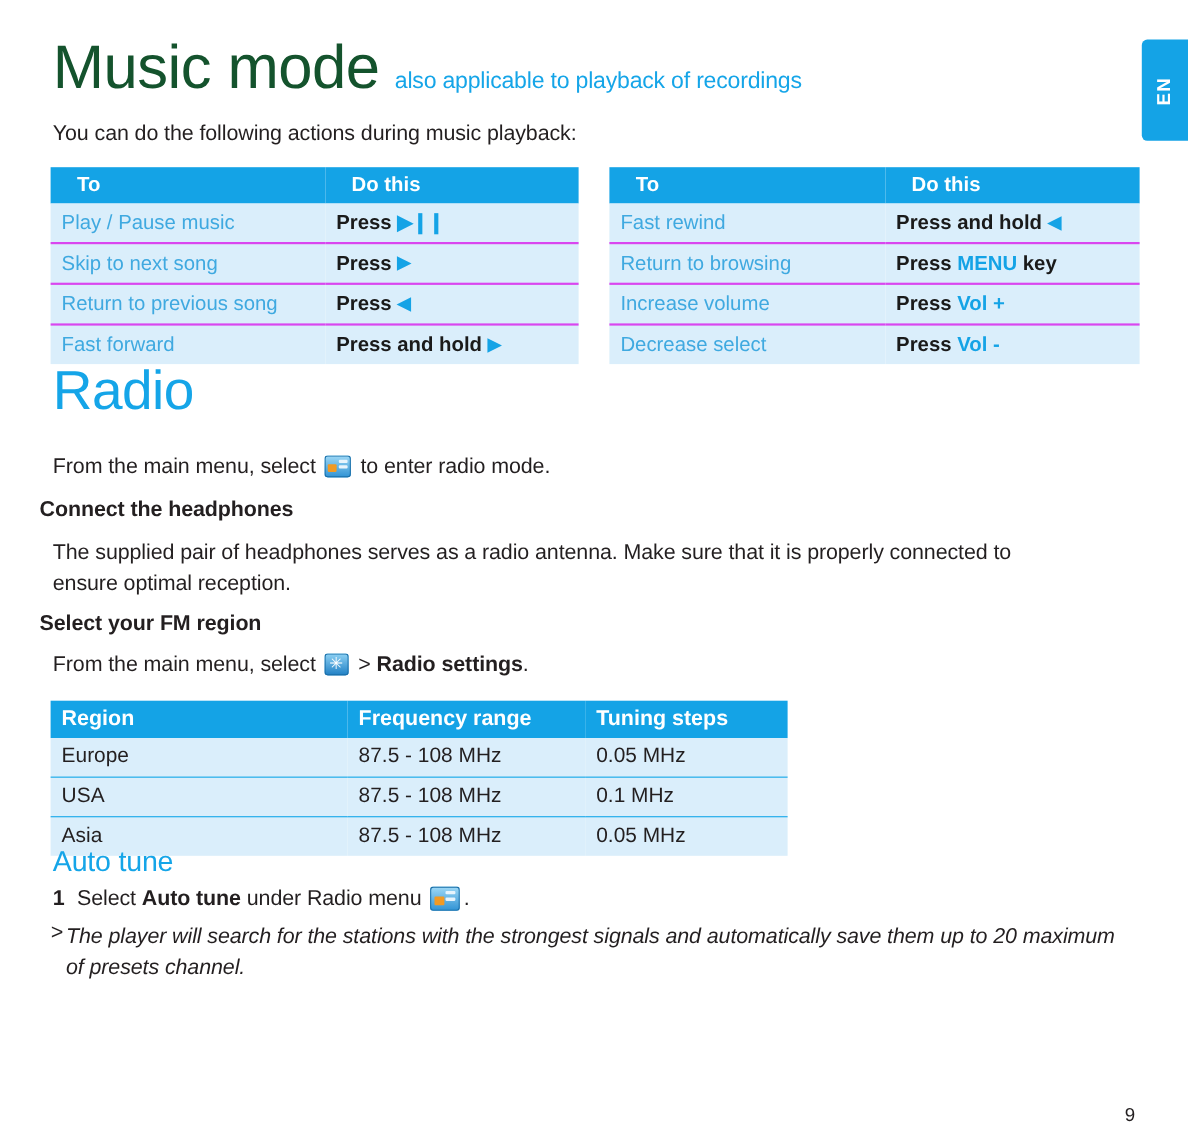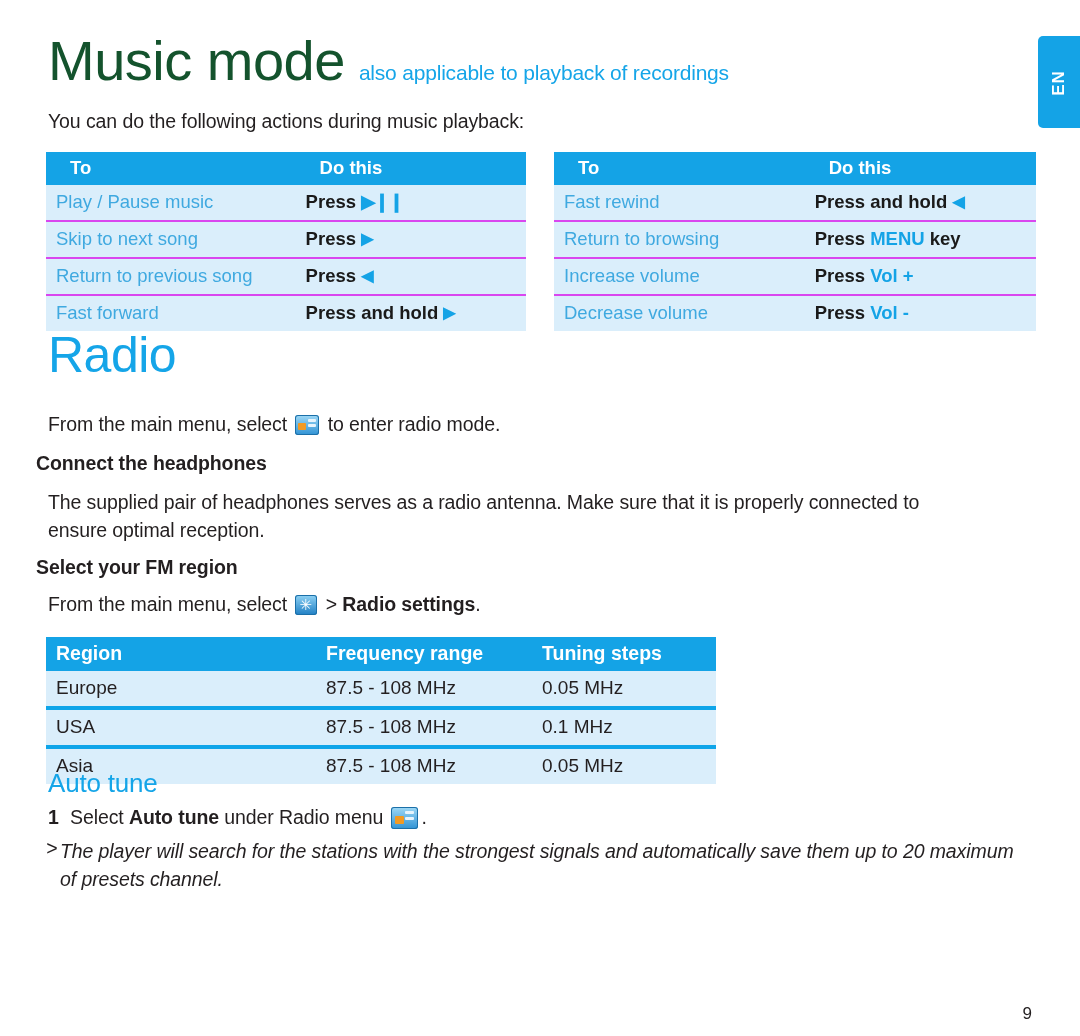--- a/index.html
+++ b/index.html
@@ -259,21 +259,21 @@
     background: #14a3e6;
     color: #ffffff;
     font-weight: bold;
     text-align: left;
     padding: 5px 10px 6px 10px;
     font-size: 19.5px;
   }
   .region-table td {
     background: #daeefb;
     padding: 6px 10px 7px 10px;
-    border-bottom: 4px solid #0ea5e9;
+    border-bottom: 1px solid #0ea5e9;
     color: #231f20;
   }
   .region-table tr:last-child td { border-bottom: none; }
   .region-table .col-region { width: 250px; }
   .region-table .col-freq { width: 196px; }
 
   
   .autotune-title {
     position: absolute;
     left: 48px;
@@ -384,21 +384,21 @@
       </tr>
       <tr>
         <td class="to-col">Return to browsing</td>
         <td class="do-col"><span>Press </span><span class="blue-word">MENU</span><span> key</span></td>
       </tr>
       <tr>
         <td class="to-col">Increase volume</td>
         <td class="do-col"><span>Press </span><span class="blue-word">Vol +</span></td>
       </tr>
       <tr>
-        <td class="to-col">Decrease volume</td>
+        <td class="to-col">Decrease select</td>
         <td class="do-col"><span>Press </span><span class="blue-word">Vol -</span></td>
       </tr>
     </tbody>
   </table>
 
   <div class="radio-title">Radio</div>
 
   <div class="body-line l1">
     <span>From the main menu, select </span><span class="icon-radio"></span><span> to enter radio mode.</span>
   </div>

